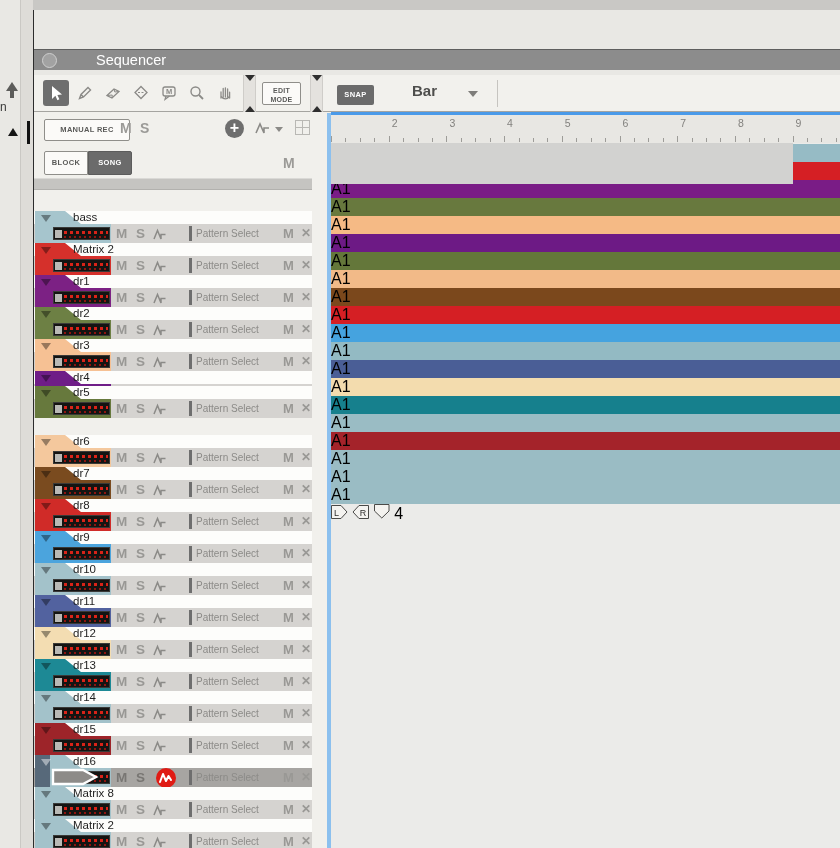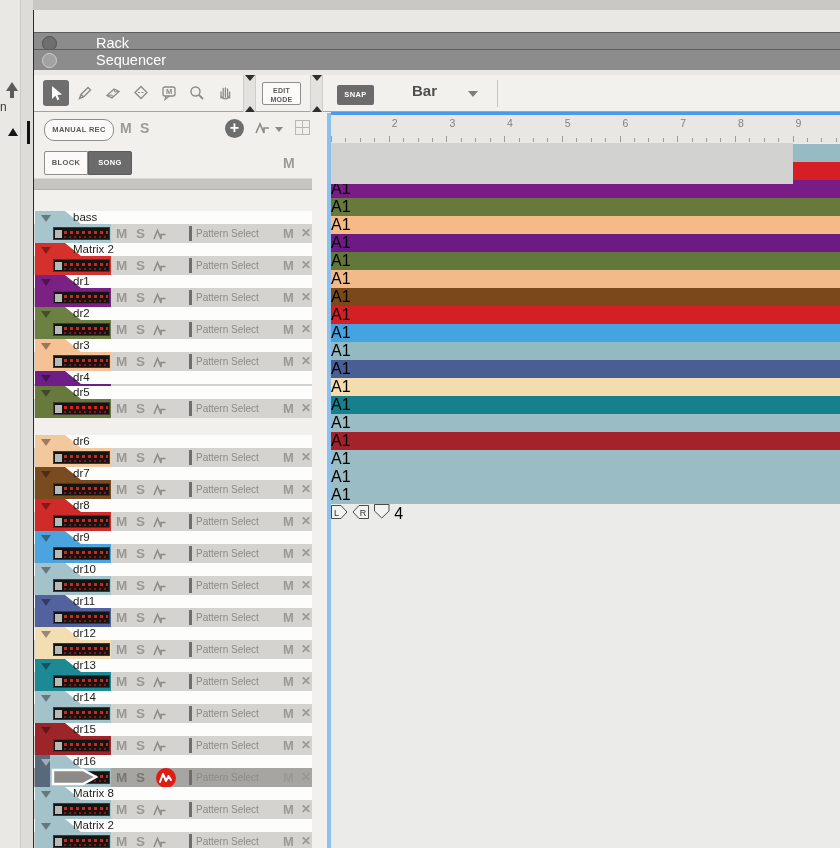--- a/index.html
+++ b/index.html
@@ -37,21 +37,21 @@
   #editmode { position:absolute; left:228px; top:7px; width:39px; height:23px; background:#fbfaf8; border:1px solid #8f8e8a; border-radius:2px;
               font-size:7px; font-weight:bold; color:#5a5a58; text-align:center; line-height:1.3; padding-top:3px; letter-spacing:.3px; }
   #snapbtn { position:absolute; left:303px; top:10px; width:37px; height:20px; background:#6b6b6b; color:#fff; font-size:7.5px; font-weight:bold;
              text-align:center; line-height:20px; border-radius:2px; letter-spacing:.4px; }
   #barvalue { position:absolute; left:378px; top:7px; font-size:15px; font-weight:bold; color:#4e4e4c; }
   .ddl-arrow { position:absolute; left:434px; top:16px; width:0; height:0; border-left:5px solid transparent; border-right:5px solid transparent; border-top:6px solid #7e7d7a; }
   #toolbar-sep { position:absolute; left:463px; top:5px; width:1px; height:27px; background:#c6c4c0; }
 
   
   #leftpanel { left:34px; top:112px; width:297px; height:736px; background:#f1f0ec; }
-  #manualrec { position:absolute; left:10px; top:7px; width:70px; height:22px; background:#fbfaf8; border:1px solid #8f8e8a; border-radius:10px;
+  #manualrec { position:absolute; left:10px; top:7px; width:86px; height:22px; background:#fbfaf8; border:1px solid #8f8e8a; border-radius:2px;
                font-size:7.5px; font-weight:bold; color:#5a5a58; text-align:center; line-height:20px; letter-spacing:.3px; }
   .hdr-ms { position:absolute; top:8px; font-size:14px; font-weight:bold; color:#9b9a97; }
   .plus-circle { position:absolute; left:191px; top:7px; width:19px; height:19px; border-radius:50%; background:#6e6e6e; color:#fff;
                  font-size:16px; line-height:17px; text-align:center; font-weight:bold; }
   .hdr-zig { position:absolute; left:221px; top:9px; }
   .hdr-zig-arrow { position:absolute; left:241px; top:15px; width:0; height:0; border-left:4px solid transparent; border-right:4px solid transparent; border-top:5px solid #8b8a87; }
   .grid-icon { position:absolute; left:261px; top:8px; width:15px; height:15px; border:1px solid #b9b8b4; }
   .grid-icon::before { content:""; position:absolute; left:6px; top:0; width:1px; height:13px; background:#b9b8b4; }
   .grid-icon::after  { content:""; position:absolute; left:0; top:6px; width:13px; height:1px; background:#b9b8b4; }
   #blockbtn { position:absolute; left:10px; top:39px; width:44px; height:24px; background:#fbfaf8; border:1px solid #8f8e8a;
@@ -132,24 +132,20 @@
     <div class="uparrow abs"></div>
     <div class="uparrow-stem abs"></div>
     <div class="n-label abs">n</div>
     <div class="mini-tri abs"></div>
     <div class="mini-bar abs"></div>
   </div>
 
   <div id="topstrip" class="abs"></div>
   <div id="winleftborder" class="abs"></div>
 
-  <div class="titlebar abs" style="top:32px">
-    <span class="tb-circle"></span>
-    <span class="tlabel">Rack</span>
-  </div>
   <div class="titlebar abs" style="top:49px">
     <span class="tb-circle lt"></span>
     <span class="tlabel">Sequencer</span>
   </div>
 
   <div id="toolbar" class="abs">
     <div class="tool sel" style="left:9px">
       <svg width="18" height="18" viewBox="0 0 18 18">
           <path d="M5 2 L5 15 L8.4 11.8 L10.4 16.2 L12.4 15.2 L10.4 11 L15 10.6 Z" fill="#ffffff"></path>
         </svg>

